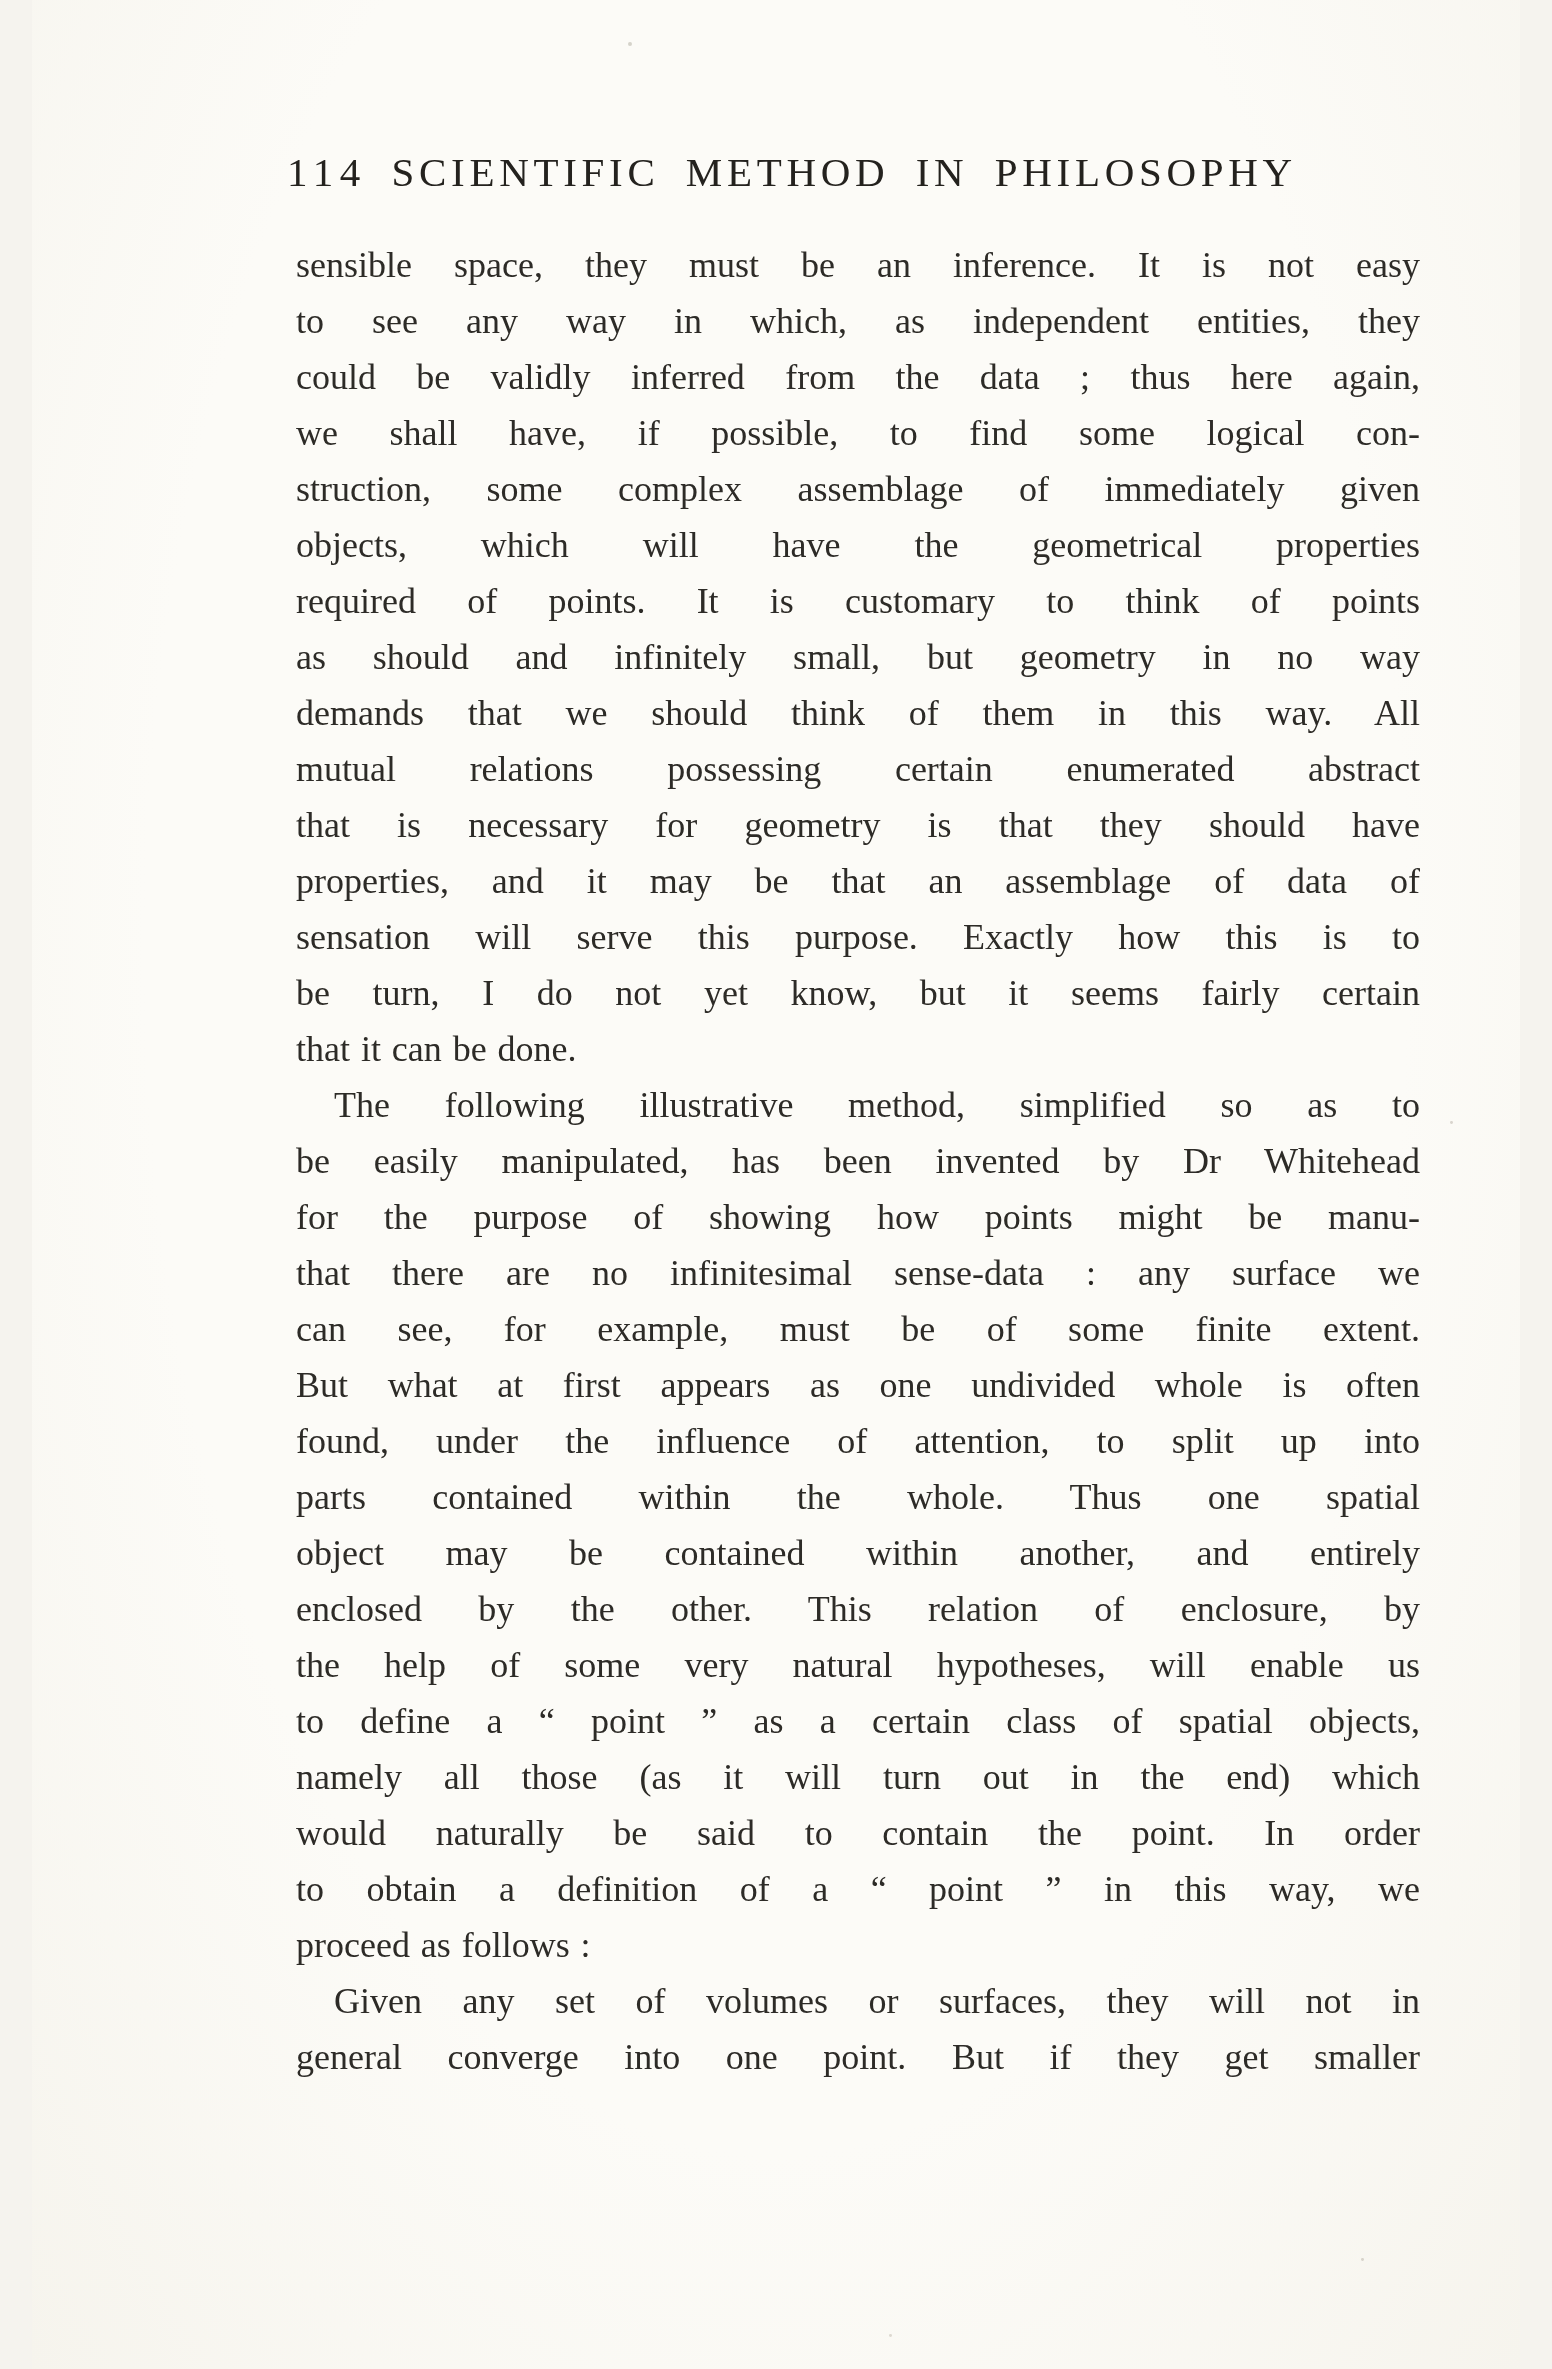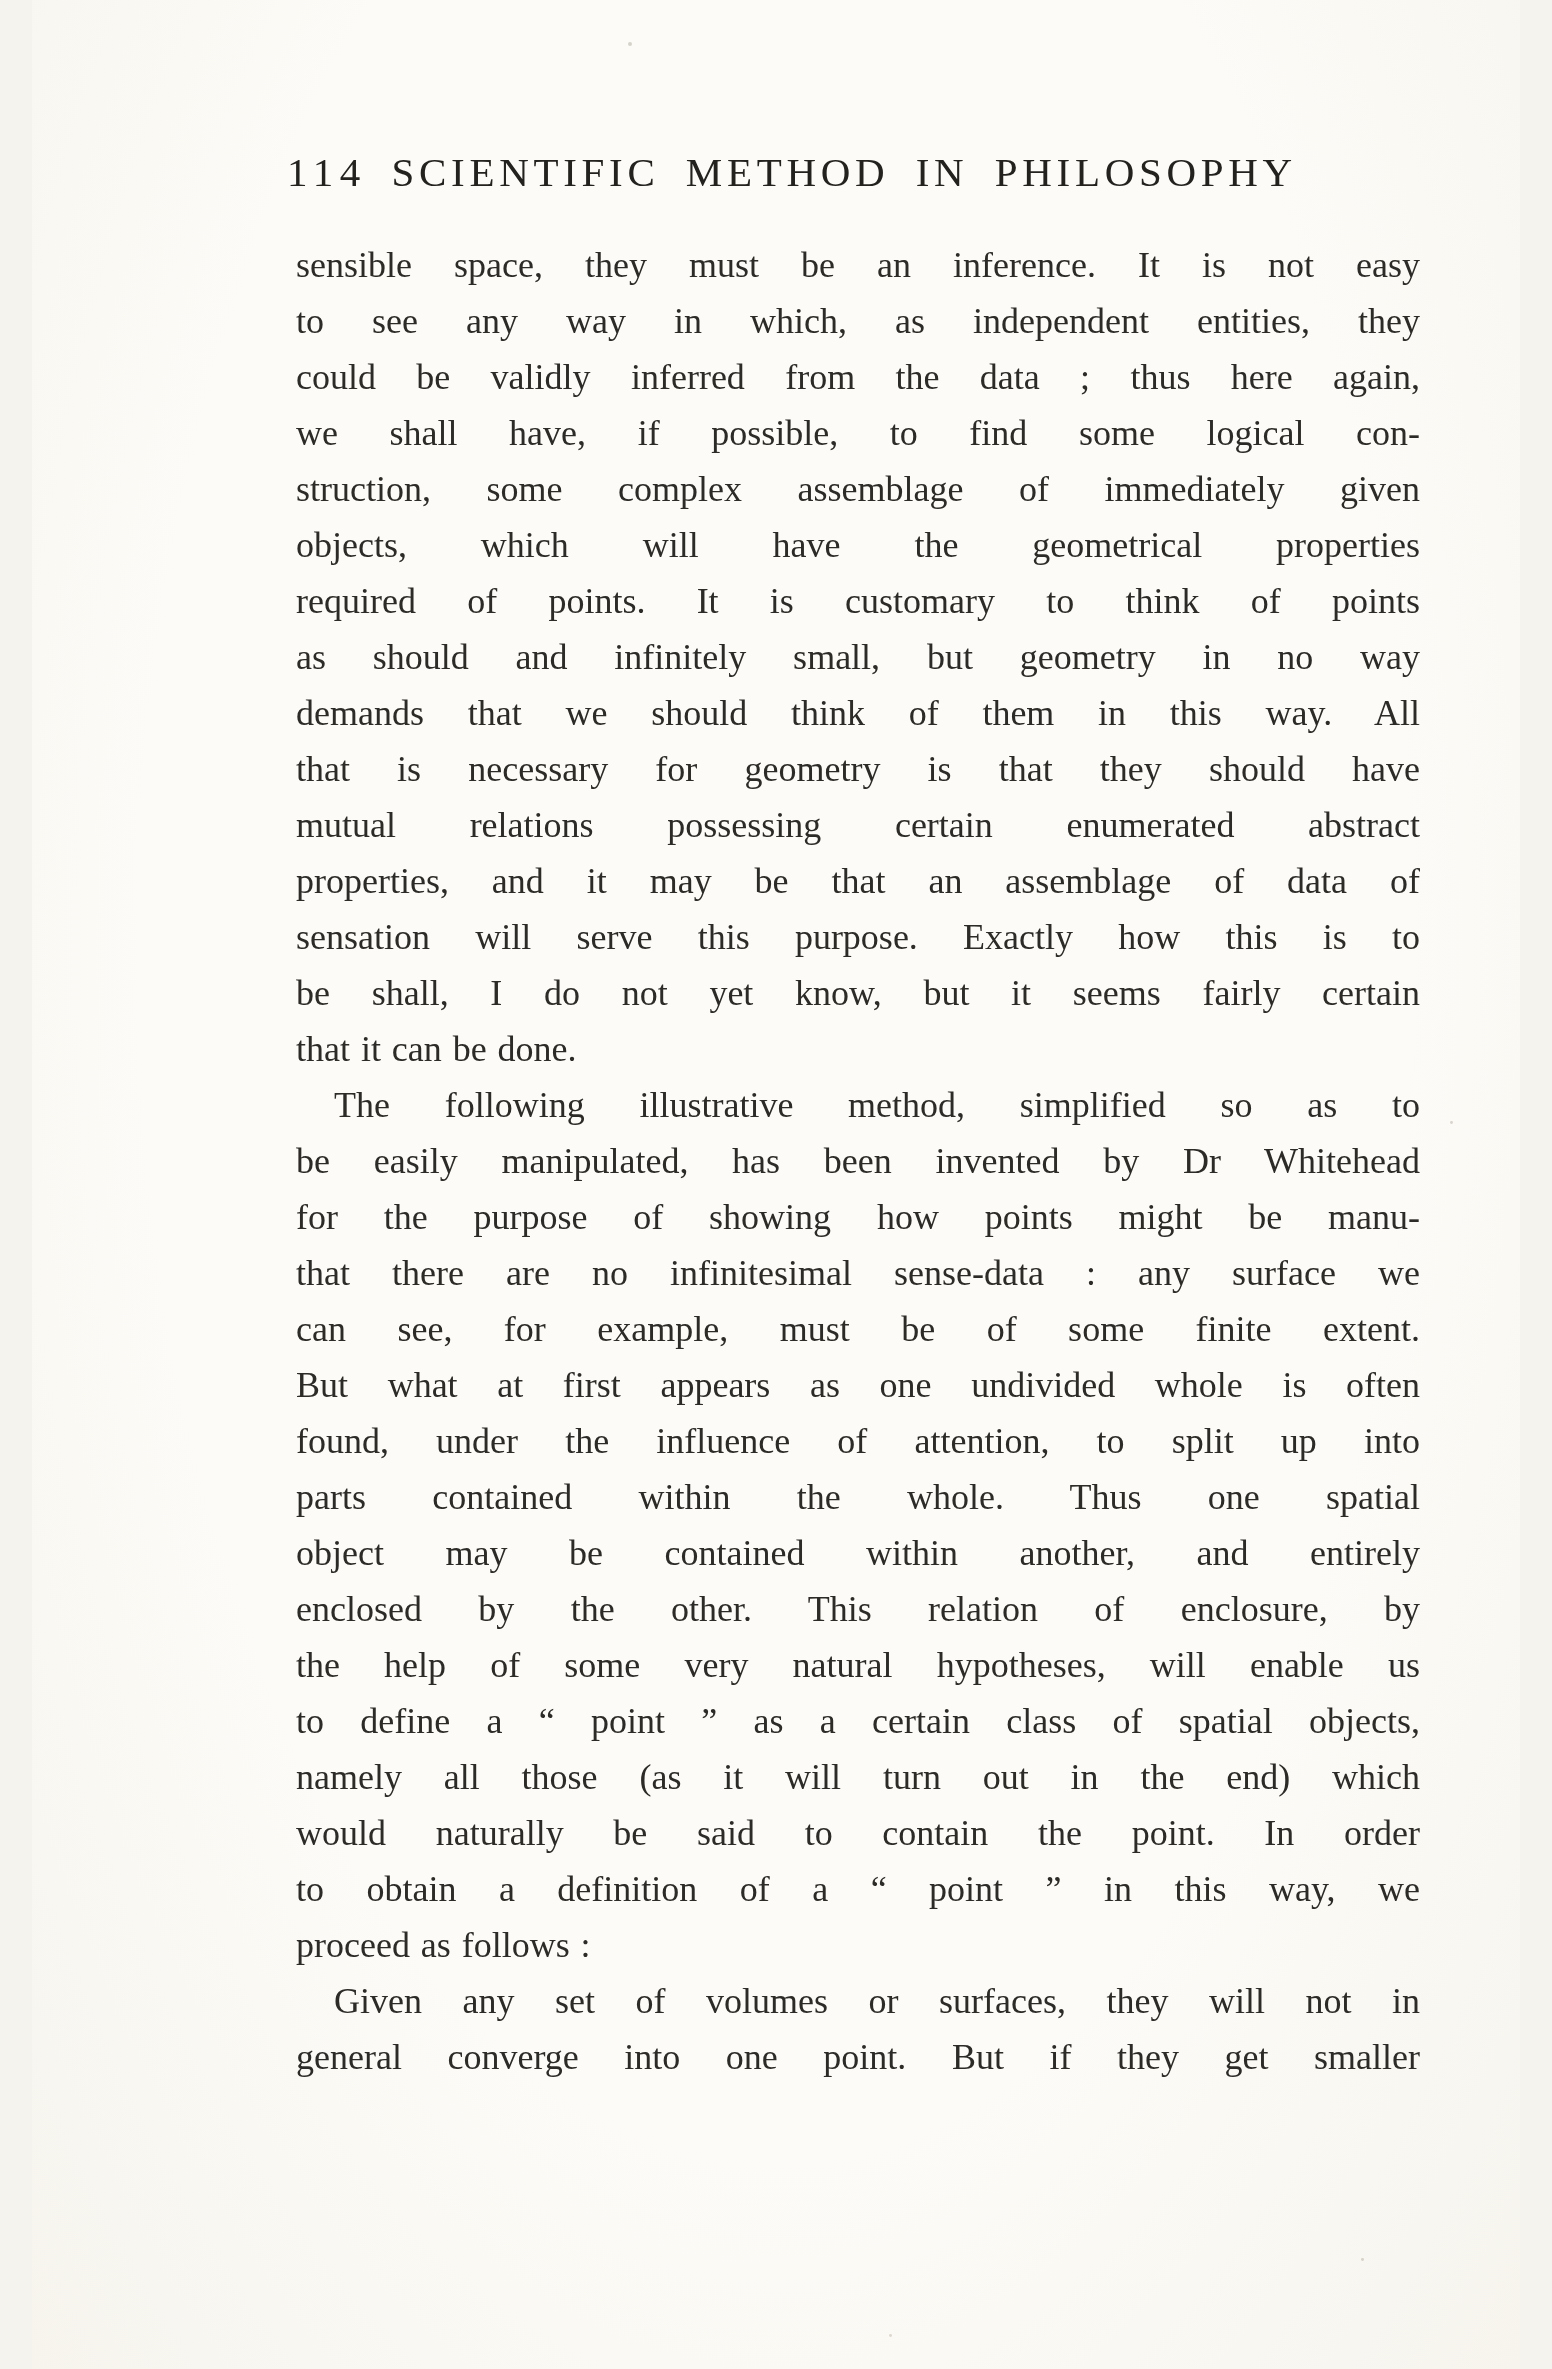--- a/index.html
+++ b/index.html
@@ -68,25 +68,25 @@
     <div class="para">
       <div class="line">sensible space, they must be an inference.  It is not easy</div>
       <div class="line">to see any way in which, as independent entities, they</div>
       <div class="line">could be validly inferred from the data ; thus here again,</div>
       <div class="line">we shall have, if possible, to find some logical con-</div>
       <div class="line">struction, some complex assemblage of immediately given</div>
       <div class="line">objects, which will have the geometrical properties</div>
       <div class="line">required of points.  It is customary to think of points</div>
       <div class="line">as should and infinitely small, but geometry in no way</div>
       <div class="line">demands that we should think of them in this way.  All</div>
+      <div class="line">mutual relations possessing certain enumerated abstract</div>
       <div class="line">that is necessary for geometry is that they should have</div>
-      <div class="line">mutual relations possessing certain enumerated abstract</div>
       <div class="line">properties, and it may be that an assemblage of data of</div>
       <div class="line">sensation will serve this purpose.  Exactly how this is to</div>
-      <div class="line">be shall, I do not yet know, but it seems fairly certain</div>
+      <div class="line">be turn, I do not yet know, but it seems fairly certain</div>
       <div class="line end">that it can be done.</div>
     </div>
 
     <div class="para">
       <div class="line indent">The following illustrative method, simplified so as to</div>
       <div class="line">be easily manipulated, has been invented by Dr Whitehead</div>
       <div class="line">for the purpose of showing how points might be manu-</div>
       <div class="line">that there are no infinitesimal sense-data : any surface we</div>
       <div class="line">can see, for example, must be of some finite extent.</div>
       <div class="line">But what at first appears as one undivided whole is often</div>

